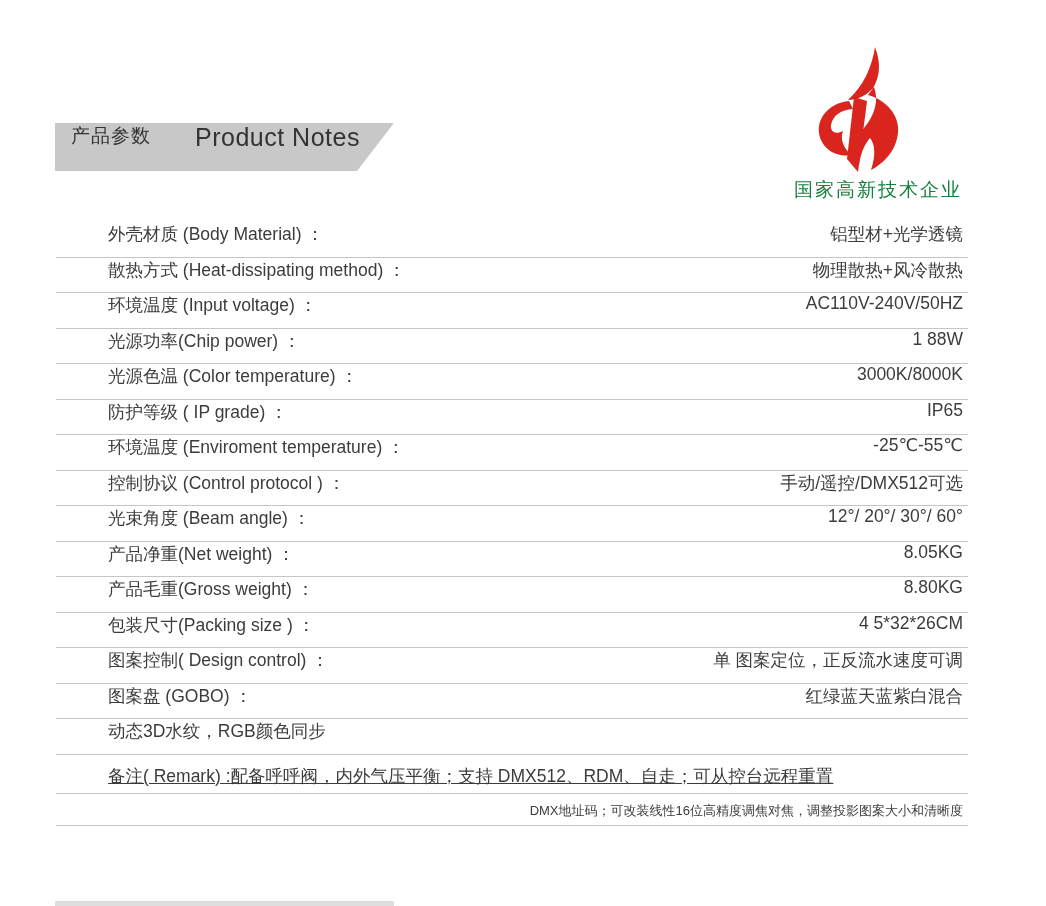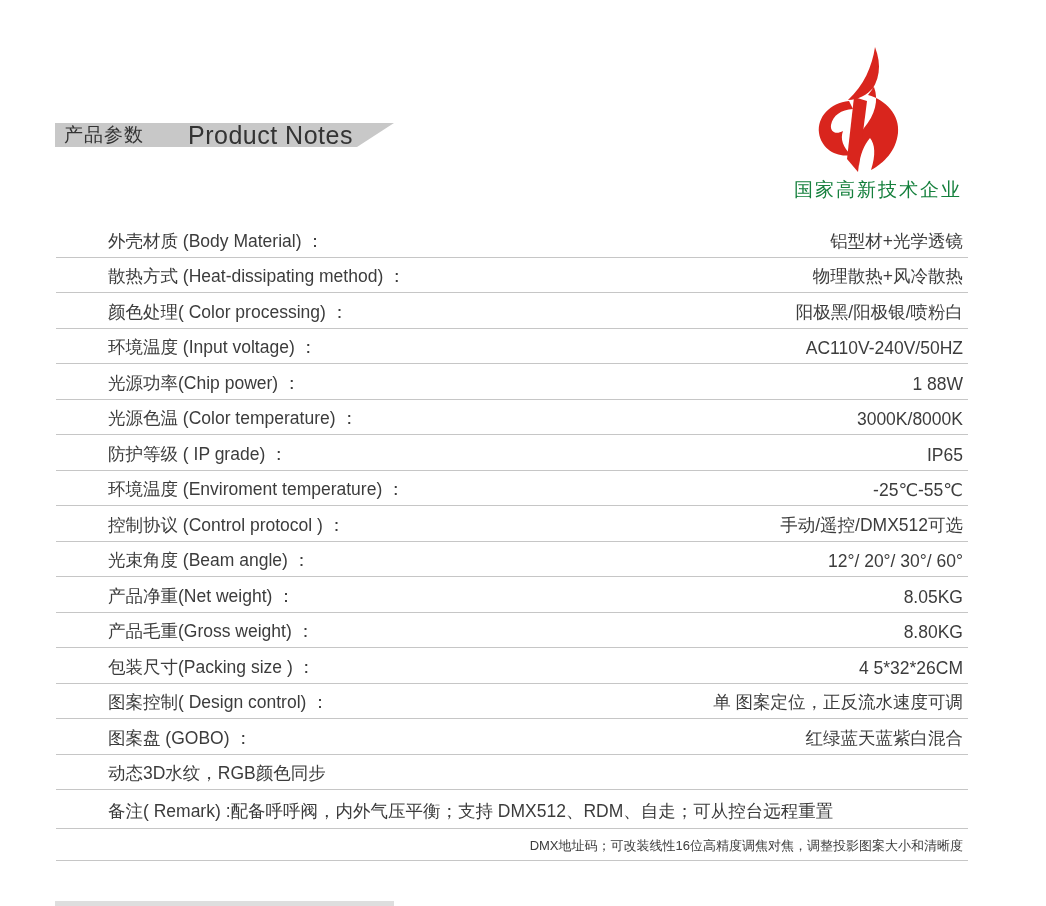--- a/index.html
+++ b/index.html
@@ -1,42 +1,42 @@
 <!DOCTYPE html>
 <html><head>
 <meta charset="utf-8">
 <style>
   html,body{margin:0;padding:0;}
   body{
     width:1046px;height:906px;background:#ffffff;position:relative;overflow:hidden;
     font-family:"Liberation Sans","DejaVu Sans",sans-serif;color:#3c3c3c;
   }
   .banner{
-    position:absolute;left:55px;top:123px;width:339px;height:24px;
+    position:absolute;left:55px;top:123px;width:339px;height:48px;
     background:#c8c8c8;
     clip-path:polygon(0 0,100% 0,calc(100% - 37px) 100%,0 100%);
-    display:flex;align-items:center;padding-left:9px;box-sizing:border-box;color:#333;
+    display:flex;align-items:flex-start;padding-left:16px;box-sizing:border-box;color:#333;
   }
   .banner .zh{font-size:19px;letter-spacing:1px;}
   .banner .en{font-size:25px;margin-left:44px;letter-spacing:0.5px;}
   .logo{position:absolute;left:812px;top:45px;width:100px;height:130px;}
   .logo-caption{
     position:absolute;top:177px;right:84px;font-size:19px;letter-spacing:2px;color:#15803d;
     white-space:nowrap;
   }
   .spec-table{position:absolute;left:56px;top:222px;width:912px;}
   .spec-row{
     height:35.5px;box-sizing:border-box;border-bottom:1.5px solid #c6c6c6;
-    display:flex;justify-content:space-between;align-items:flex-end;
+    display:flex;justify-content:space-between;align-items:flex-start;
     padding:0 5px 4px 52px;font-size:17.5px;
   }
   .spec-label,.spec-value{white-space:nowrap;}
   .remark-row1{
     height:39px;box-sizing:border-box;border-bottom:1.5px solid #c6c6c6;
-    display:flex;align-items:flex-end;padding:0 0 5px 52px;font-size:17.5px;
+    display:flex;align-items:flex-end;padding:0 0 5px 52px;font-size:17.5px;text-decoration:underline;
   }
   .remark-row2{
     height:32px;box-sizing:border-box;border-bottom:1.5px solid #c6c6c6;
     display:flex;justify-content:flex-end;align-items:flex-end;
     padding:0 5px 5px 0;font-size:13px;
   }
   .footer-sliver{
     position:absolute;left:55px;top:901px;width:339px;height:5px;background:#dedede;
   }
 </style>
@@ -65,24 +65,20 @@
 
 <div class="spec-table">
   <div>
       <div class="spec-row">
         <span class="spec-label">外壳材质 (Body Material) ：</span>
         <span class="spec-value">铝型材+光学透镜</span>
       </div>
       <div class="spec-row">
         <span class="spec-label">散热方式 (Heat-dissipating method) ：</span>
         <span class="spec-value">物理散热+风冷散热</span>
-      </div>
-      <div class="spec-row">
-        <span class="spec-label">颜色处理( Color processing) ：</span>
-        <span class="spec-value">阳极黑/阳极银/喷粉白</span>
       </div>
       <div class="spec-row">
         <span class="spec-label">环境温度 (Input voltage) ：</span>
         <span class="spec-value">AC110V-240V/50HZ</span>
       </div>
       <div class="spec-row">
         <span class="spec-label">光源功率(Chip power) ：</span>
         <span class="spec-value">1 88W</span>
       </div>
       <div class="spec-row">

